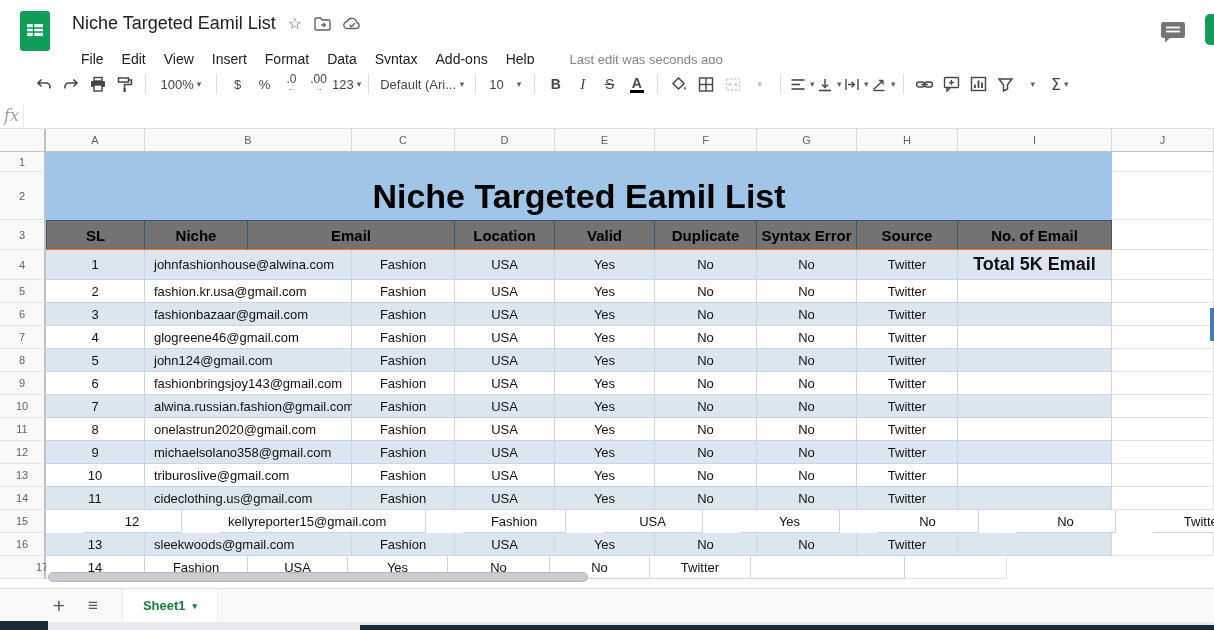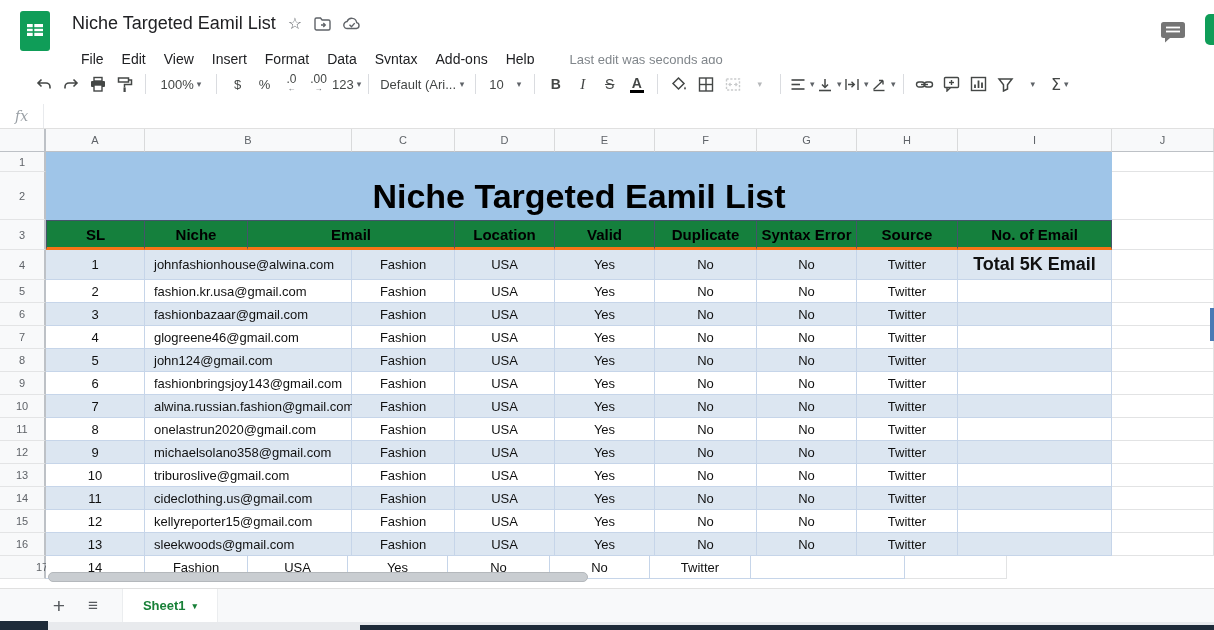--- a/index.html
+++ b/index.html
@@ -31,39 +31,39 @@
   .b-strike { text-decoration:line-through; font-size:14px; }
   .b-color { font-weight:bold; font-size:14px; border-bottom:3px solid #000; line-height:14px; padding:0 2px; }
   .num2 { display:flex; flex-direction:column; align-items:center; line-height:10px; font-size:12px; }
   .num2 .ar { font-size:8px; color:#5f6368; }
   .grayed { opacity:.45; }
   .sigma { font-size:16px; font-family:"DejaVu Sans",sans-serif; }
   svg.ic { display:block; }
   
   .fxbar { position:absolute; top:104px; left:0; width:100%; height:25px; background:#fff;
            border-bottom:1px solid #e0e0e0; display:flex; align-items:center; }
-  .fx { width:44px; text-align:center; font-family:"DejaVu Serif",serif; font-style:italic;
-        color:#9aa0a6; font-size:14px; border-right:1px solid #e8eaed; height:100%; line-height:24px; }
+  .fx { width:24px; text-align:center; font-family:"DejaVu Serif",serif; font-style:italic;
+        color:#9aa0a6; font-size:16px; border-right:1px solid #e8eaed; height:100%; line-height:24px; }
   
   .grid { position:absolute; top:129px; left:0; width:1214px; height:459px; overflow:hidden; background:#fff; }
   .colrow { display:flex; height:23px; }
   .corner { width:46px; height:23px; background:#f8f9fa; border-right:2px solid #bdc1c6; border-bottom:1px solid #bdc1c6; flex:none; }
   .colhdr { height:23px; background:#f8f9fa; border-right:1px solid #d9dadb; border-bottom:1px solid #bdc1c6;
             font-size:11px; color:#5f6368; display:flex; align-items:center; justify-content:center; flex:none; }
   .grow { display:flex; }
   .rowhdr { width:46px; background:#f8f9fa; border-right:2px solid #bdc1c6; border-bottom:1px solid #e3e4e5;
             font-size:11px; color:#5f6368; display:flex; align-items:center; justify-content:center; flex:none; }
   .cA{width:99px} .cB{width:207px} .cC{width:103px} .cD{width:100px} .cE{width:100px}
   .cF{width:102px} .cG{width:100px} .cH{width:101px} .cI{width:154px} .cJ{width:102px}
   .cell { display:flex; align-items:center; justify-content:center; font-size:13px; color:#111; flex:none; }
   .merged { width:1066px; flex:none; }
   .title-cell { display:flex; align-items:center; justify-content:center;
                 font-weight:bold; font-size:34px; color:#000; letter-spacing:0; }
-  .hdrcell { background:#15803d; font-weight:bold; font-size:15px; color:#000;
-             border-top:1px solid #44546a; border-bottom:3px solid #f97316; border-right:1px solid #44546a; }
+  .hdrcell { background:#737373; font-weight:bold; font-size:15px; color:#000;
+             border-top:1px solid #44546a; border-bottom:1px solid #f97316; border-right:1px solid #44546a; }
   .hdrcell.first { border-left:1px solid #44546a; }
   .datacell { border-right:1px solid #c6d5e9; border-bottom:1px solid #c6d5e9; background:#fff; }
   .band { background:#dce6f1; }
   .emailcell { justify-content:flex-start; padding-left:9px; }
   .totalcell { font-weight:bold; font-size:18px; }
   .jcell { width:102px; border-bottom:1px solid #e2e3e4; border-right:1px solid #e2e3e4; background:#fff; flex:none; }
   .vthumb { position:absolute; right:0; top:179px; width:4px; height:33px; background:#4a7ab5; }
   .hthumb { position:absolute; left:48px; top:443px; width:540px; height:10px; background:#c9cdd1;
             border:1px solid #b4b8bc; border-radius:6px; }
   
@@ -472,21 +472,21 @@
         <div class="cell datacell cB band emailcell">cideclothing.us@gmail.com</div>
         <div class="cell datacell cC band">Fashion</div>
         <div class="cell datacell cD band">USA</div>
         <div class="cell datacell cE band">Yes</div>
         <div class="cell datacell cF band">No</div>
         <div class="cell datacell cG band">No</div>
         <div class="cell datacell cH band">Twitter</div>
         <div class="cell datacell cI band"></div>
         <div class="jcell"></div>
       </div>
-      <div class="grow" style="height: 23px;">
+      <div class="grow" style="height: 23px; gap: 37px;">
         <div class="rowhdr" style="height: 23px;">15</div>
         <div class="cell datacell cA">12</div>
         <div class="cell datacell cB emailcell">kellyreporter15@gmail.com</div>
         <div class="cell datacell cC">Fashion</div>
         <div class="cell datacell cD">USA</div>
         <div class="cell datacell cE">Yes</div>
         <div class="cell datacell cF">No</div>
         <div class="cell datacell cG">No</div>
         <div class="cell datacell cH">Twitter</div>
         <div class="cell datacell cI"></div>

